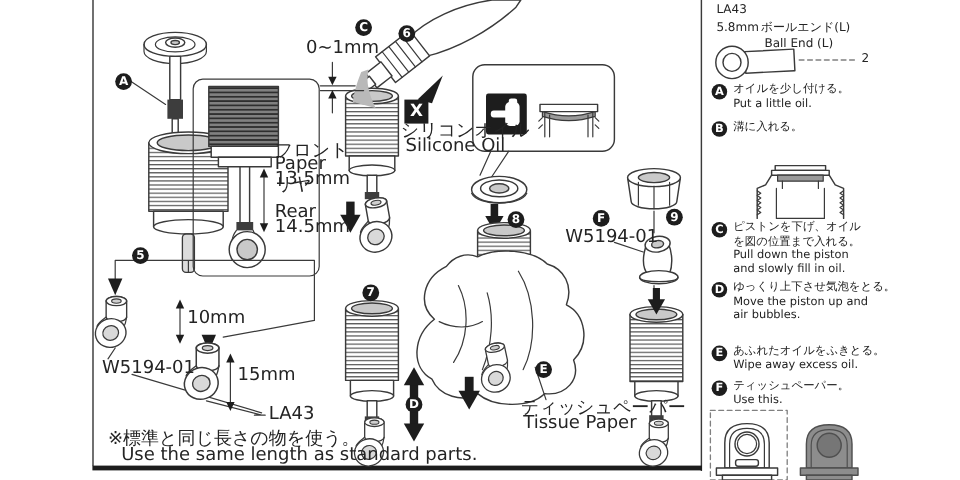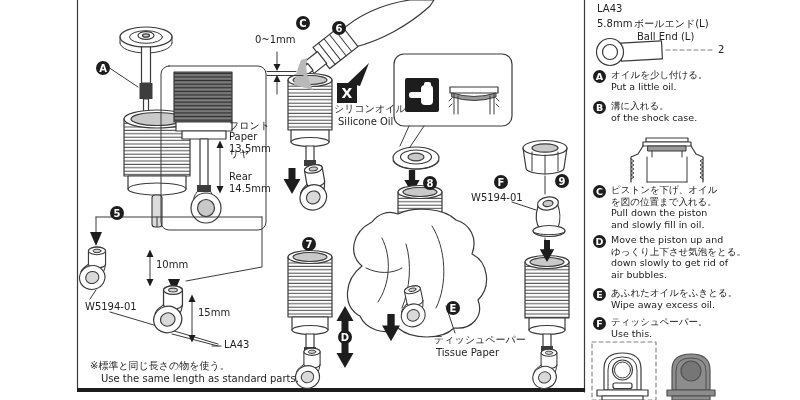--- a/index.html
+++ b/index.html
@@ -9,21 +9,21 @@
   #art *{stroke:#3a3a3a;stroke-width:1.2;fill:none;stroke-linecap:round;stroke-linejoin:round;}
   #art .fw{fill:#fff;}
   #art .fg{fill:#c9c9c9;}
   #art .fd{fill:#1d1d1d;stroke:none;}
   #art .thr{fill:url(#thr);}
   #art .thrD{fill:url(#thrD);}
   #art .thin{stroke-width:1;}
   #art .dash{stroke:#808080;stroke-dasharray:4 3;stroke-width:1.1;}
   #art .fgr{fill:#8d8d8d;stroke:#4f4f4f;}
   #art .fgr2{fill:#767676;stroke:#4f4f4f;}
-  .lbl{position:absolute;font-size:10px;line-height:11px;white-space:nowrap;color:#242424;}
+  .lbl{position:absolute;font-size:15px;line-height:11px;white-space:nowrap;color:#242424;}
   .fs10{font-size:10px;}
   .badge{position:absolute;width:14px;height:14px;border-radius:50%;background:#1d1d1d;color:#fff;
          font-size:10px;font-weight:bold;display:flex;align-items:center;justify-content:center;}
   .xbox{position:absolute;left:337px;top:83px;width:20px;height:20px;background:#1d1d1d;color:#fff;
         font-weight:bold;font-size:14px;display:flex;align-items:center;justify-content:center;}
   .step{position:absolute;left:593px;display:flex;gap:5px;align-items:flex-start;}
   .step .bdg{flex:0 0 auto;width:13px;height:13px;border-radius:50%;background:#1d1d1d;color:#fff;
          font-size:9.5px;font-weight:bold;display:flex;align-items:center;justify-content:center;margin-top:1px;}
   .step .txt{font-size:9.5px;line-height:11.5px;white-space:nowrap;}
 </style>
@@ -299,38 +299,36 @@
   <span class="bdg">A</span>
   <div class="txt">
     <div>オイルを少し付ける。</div>
     <div>Put a little oil.</div>
   </div>
 </div>
 <div class="step" style="top:100px">
   <span class="bdg">B</span>
   <div class="txt">
     <div>溝に入れる。</div>
-    <div>of the shock case.</div>
   </div>
 </div>
 <div class="step" style="top:184px">
   <span class="bdg">C</span>
   <div class="txt">
     <div>ピストンを下げ、オイル</div>
     <div>を図の位置まで入れる。</div>
     <div>Pull down the piston</div>
     <div>and slowly fill in oil.</div>
   </div>
 </div>
 <div class="step" style="top:234px">
   <span class="bdg">D</span>
   <div class="txt">
+    <div>ゆっくり上下させ気泡をとる。</div>
     <div>Move the piston up and</div>
-    <div>ゆっくり上下させ気泡をとる。</div>
-    <div>down slowly to get rid of</div>
     <div>air bubbles.</div>
   </div>
 </div>
 <div class="step" style="top:287px">
   <span class="bdg">E</span>
   <div class="txt">
     <div>あふれたオイルをふきとる。</div>
     <div>Wipe away excess oil.</div>
   </div>
 </div>

